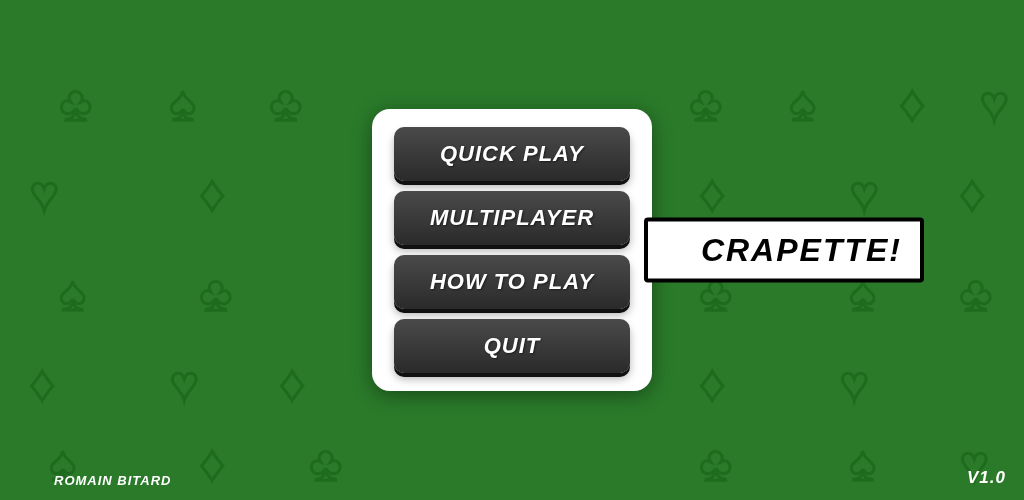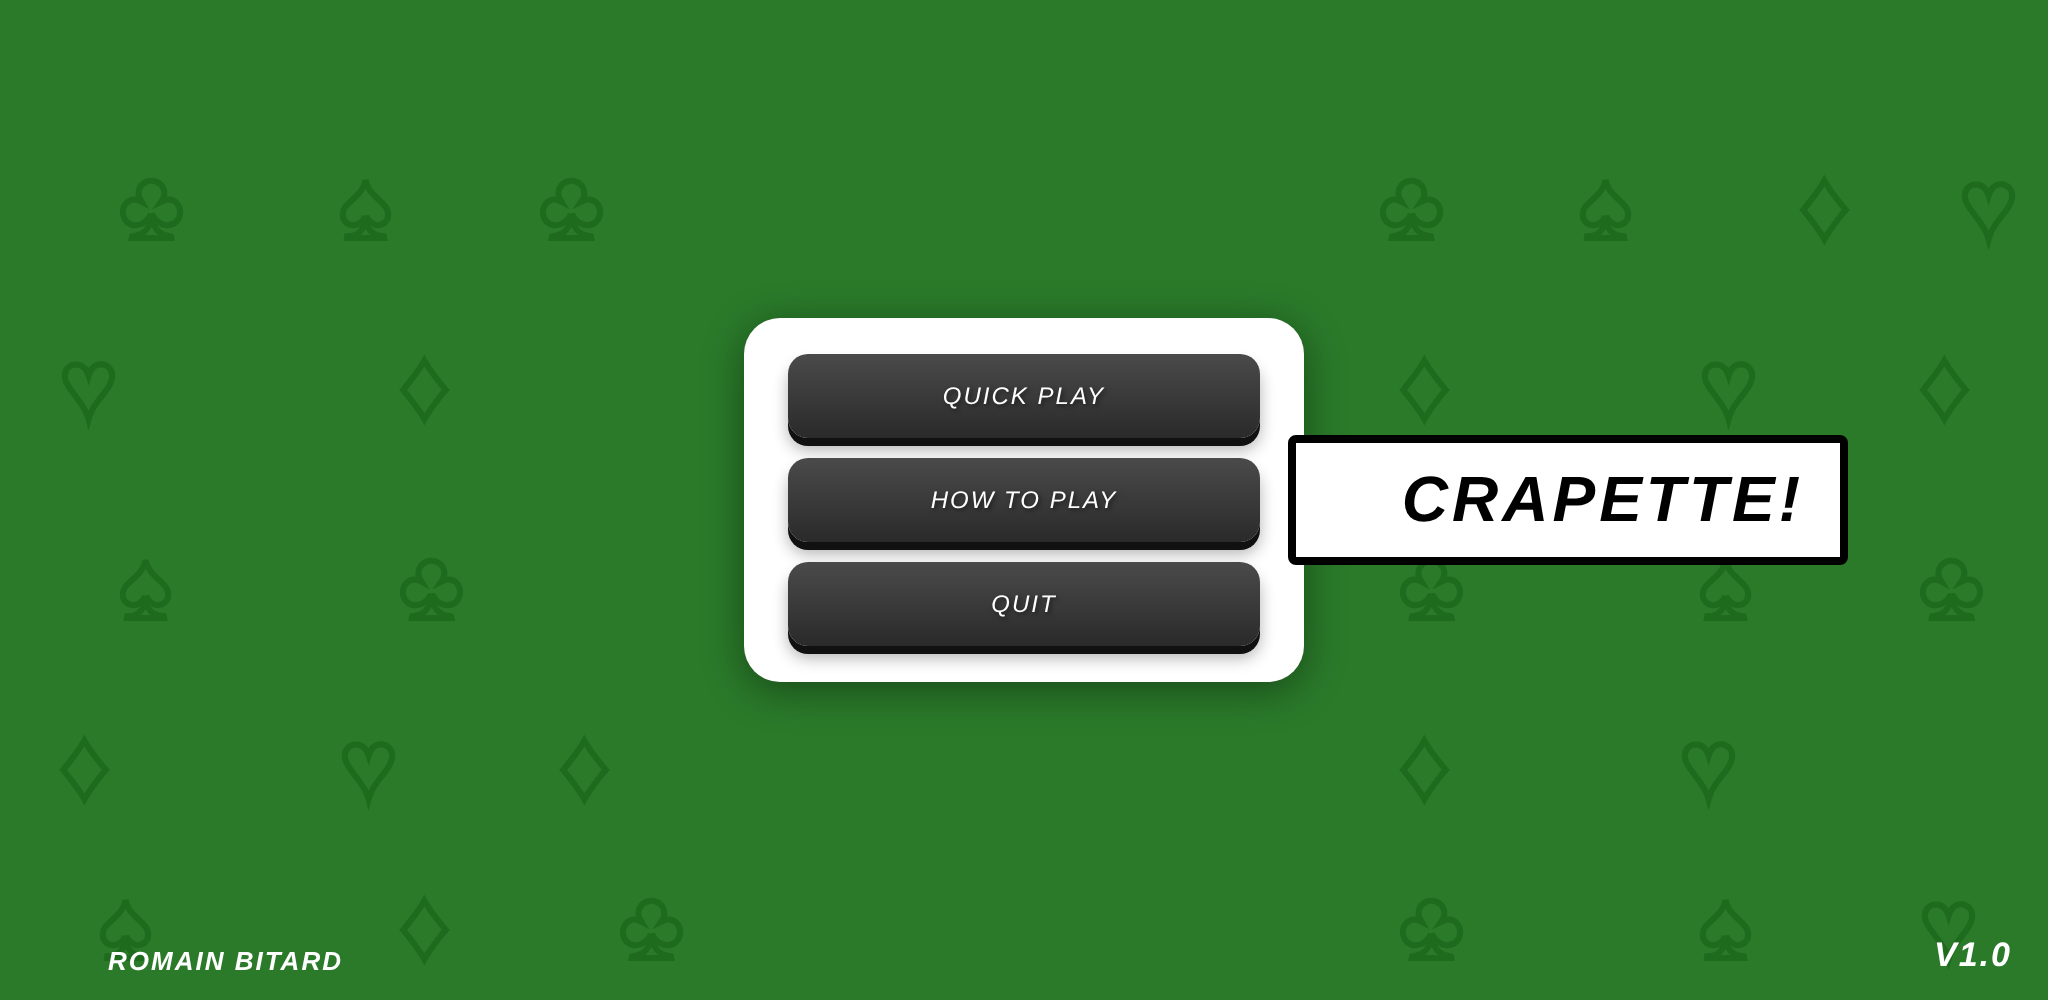--- a/index.html
+++ b/index.html
@@ -47,22 +47,22 @@
       width: 280px;
       box-shadow: 0 4px 20px rgba(0,0,0,0.4);
     }
 
     .menu-btn {
       background: linear-gradient(180deg, #4a4a4a 0%, #2a2a2a 100%);
       border: none;
       border-radius: 10px;
       color: white;
       font-family: 'Arial Black', 'Arial Bold', sans-serif;
-      font-size: 12px;
-      font-weight: 400;
+      font-size: 22px;
+      font-weight: 700;
       font-style: italic;
       text-transform: uppercase;
       padding: 14px 6px;
       cursor: pointer;
       letter-spacing: 1px;
       text-shadow: 1px 1px 2px rgba(0,0,0,0.5);
       box-shadow: 0 4px 0 #111, 0 6px 8px rgba(0,0,0,0.3);
       transition: transform 0.1s, box-shadow 0.1s;
       width: 100%;
     }
@@ -147,20 +147,21 @@
     <span class="suit-symbol" style="left: 200px; top: 440px;">♦</span>
     <span class="suit-symbol" style="left: 310px; top: 440px;">♣</span>
     <span class="suit-symbol" style="left: 700px; top: 440px;">♣</span>
     <span class="suit-symbol" style="left: 850px; top: 440px;">♠</span>
     <span class="suit-symbol" style="left: 960px; top: 440px;">♥</span>
   </div>
 
 <div class="menu-container">
 
 <button class="menu-btn">QUICK PLAY</button>
+    <button class="menu-btn">MULTIPLAYER</button>
     <button class="menu-btn">HOW TO PLAY</button>
     <button class="menu-btn">QUIT</button>
   </div>
 
 <div class="game-title">
   <span>CRAPETTE!</span>
 </div>
 
 <div class="bottom-left">ROMAIN BITARD</div>
 <div class="bottom-right">V1.0</div>

